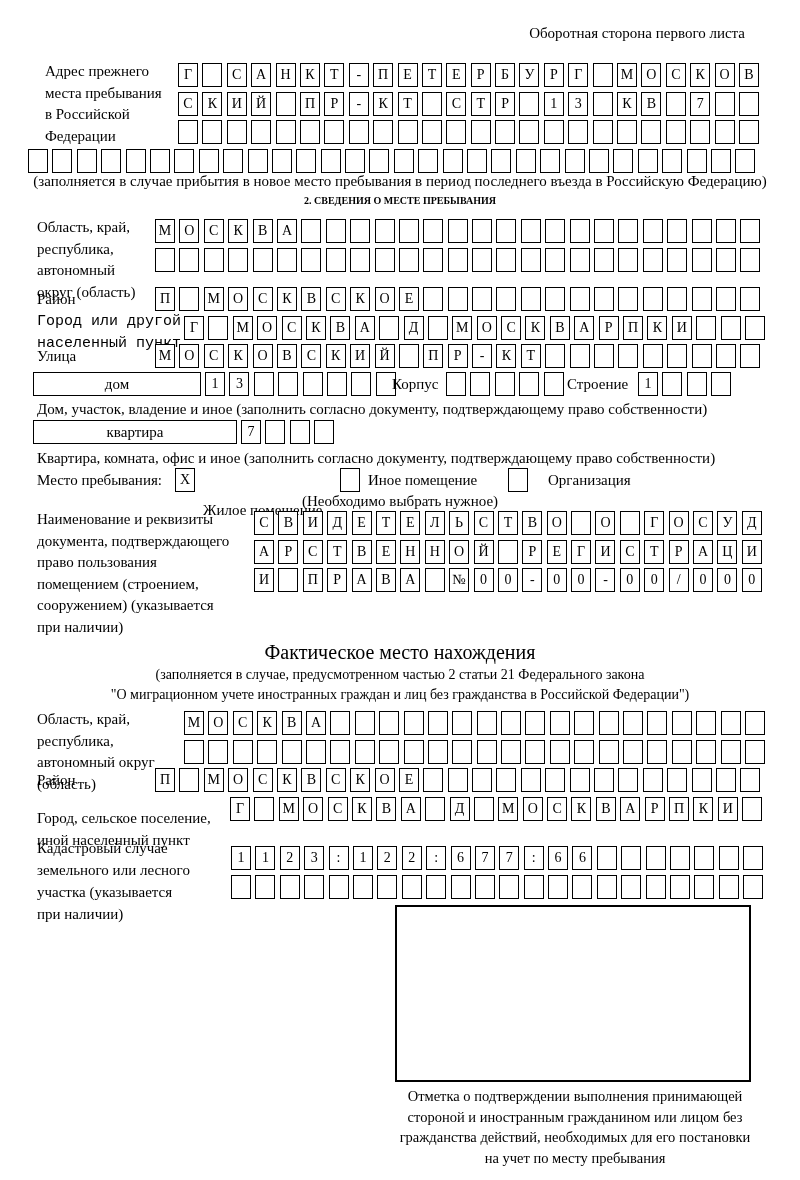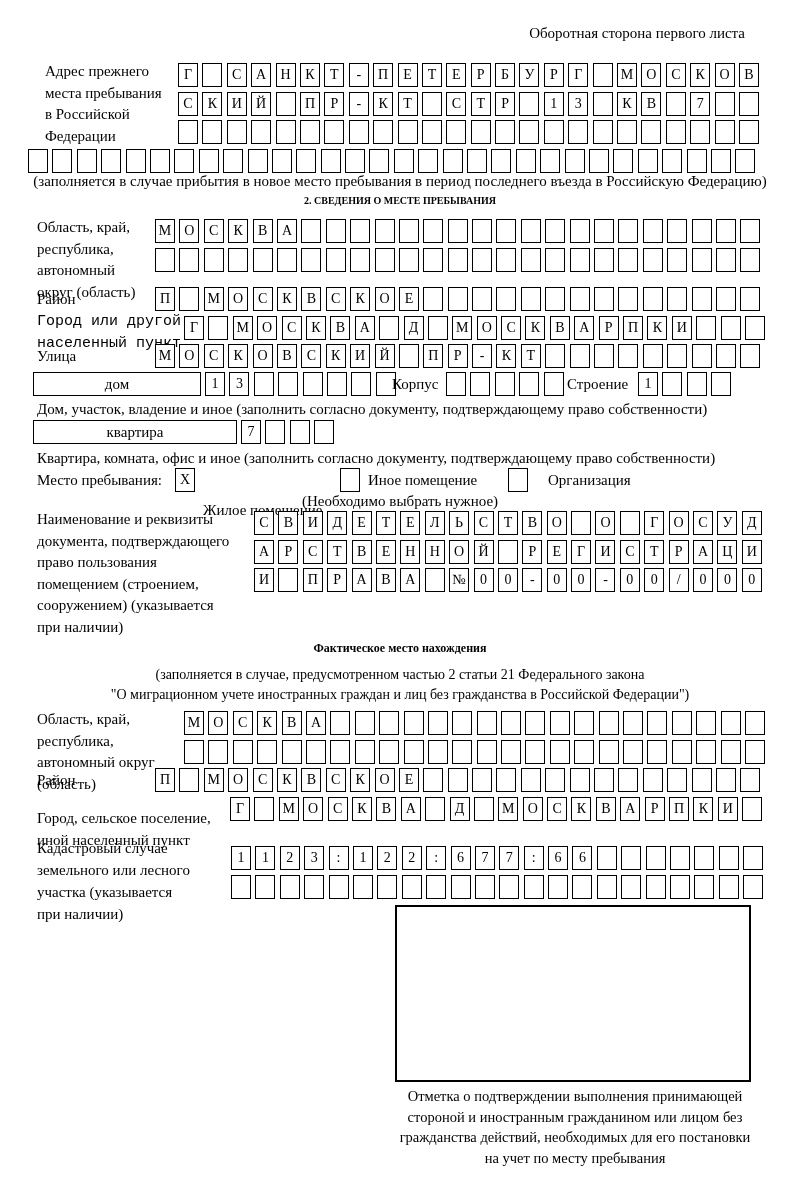--- a/index.html
+++ b/index.html
@@ -3,21 +3,21 @@
 <meta charset="utf-8">
 <style>
   html,body{margin:0;padding:0;background:#fff;}
   .page{position:relative;width:800px;height:1180px;background:#ffffff;
         font-family:"Liberation Serif", serif;color:#000;overflow:hidden;}
   .abs{position:absolute;}
   .lbl{font-size:15px;line-height:21.5px;white-space:pre-line;}
   .caption{font-size:15px;line-height:17px;}
   .center{left:30px;width:740px;text-align:center;}
   .title{font-weight:bold;font-size:10px;}
-  .subtitle{font-weight:bold;font-size:12px;}
+  .subtitle{font-weight:normal;font-size:20px;}
   .cells{display:flex;gap:4.4px;}
   .cell{box-sizing:border-box;flex:0 0 20px;width:20px;height:24px;border:1.7px solid #000;
         display:flex;align-items:center;justify-content:center;font-size:14px;line-height:1;
         background:#fff;}
   .widebox{box-sizing:border-box;border:1.7px solid #000;height:24px;display:flex;
         align-items:center;justify-content:center;font-size:15px;background:#fff;}
   .checkbox{box-sizing:border-box;width:20px;height:24px;border:1.7px solid #000;display:flex;
         align-items:center;justify-content:center;font-size:14px;background:#fff;}
   .stampbox{box-sizing:border-box;border:2px solid #000;background:#fff;}
   .stampcaption{font-size:14.5px;line-height:20.5px;text-align:center;white-space:pre-line;}

